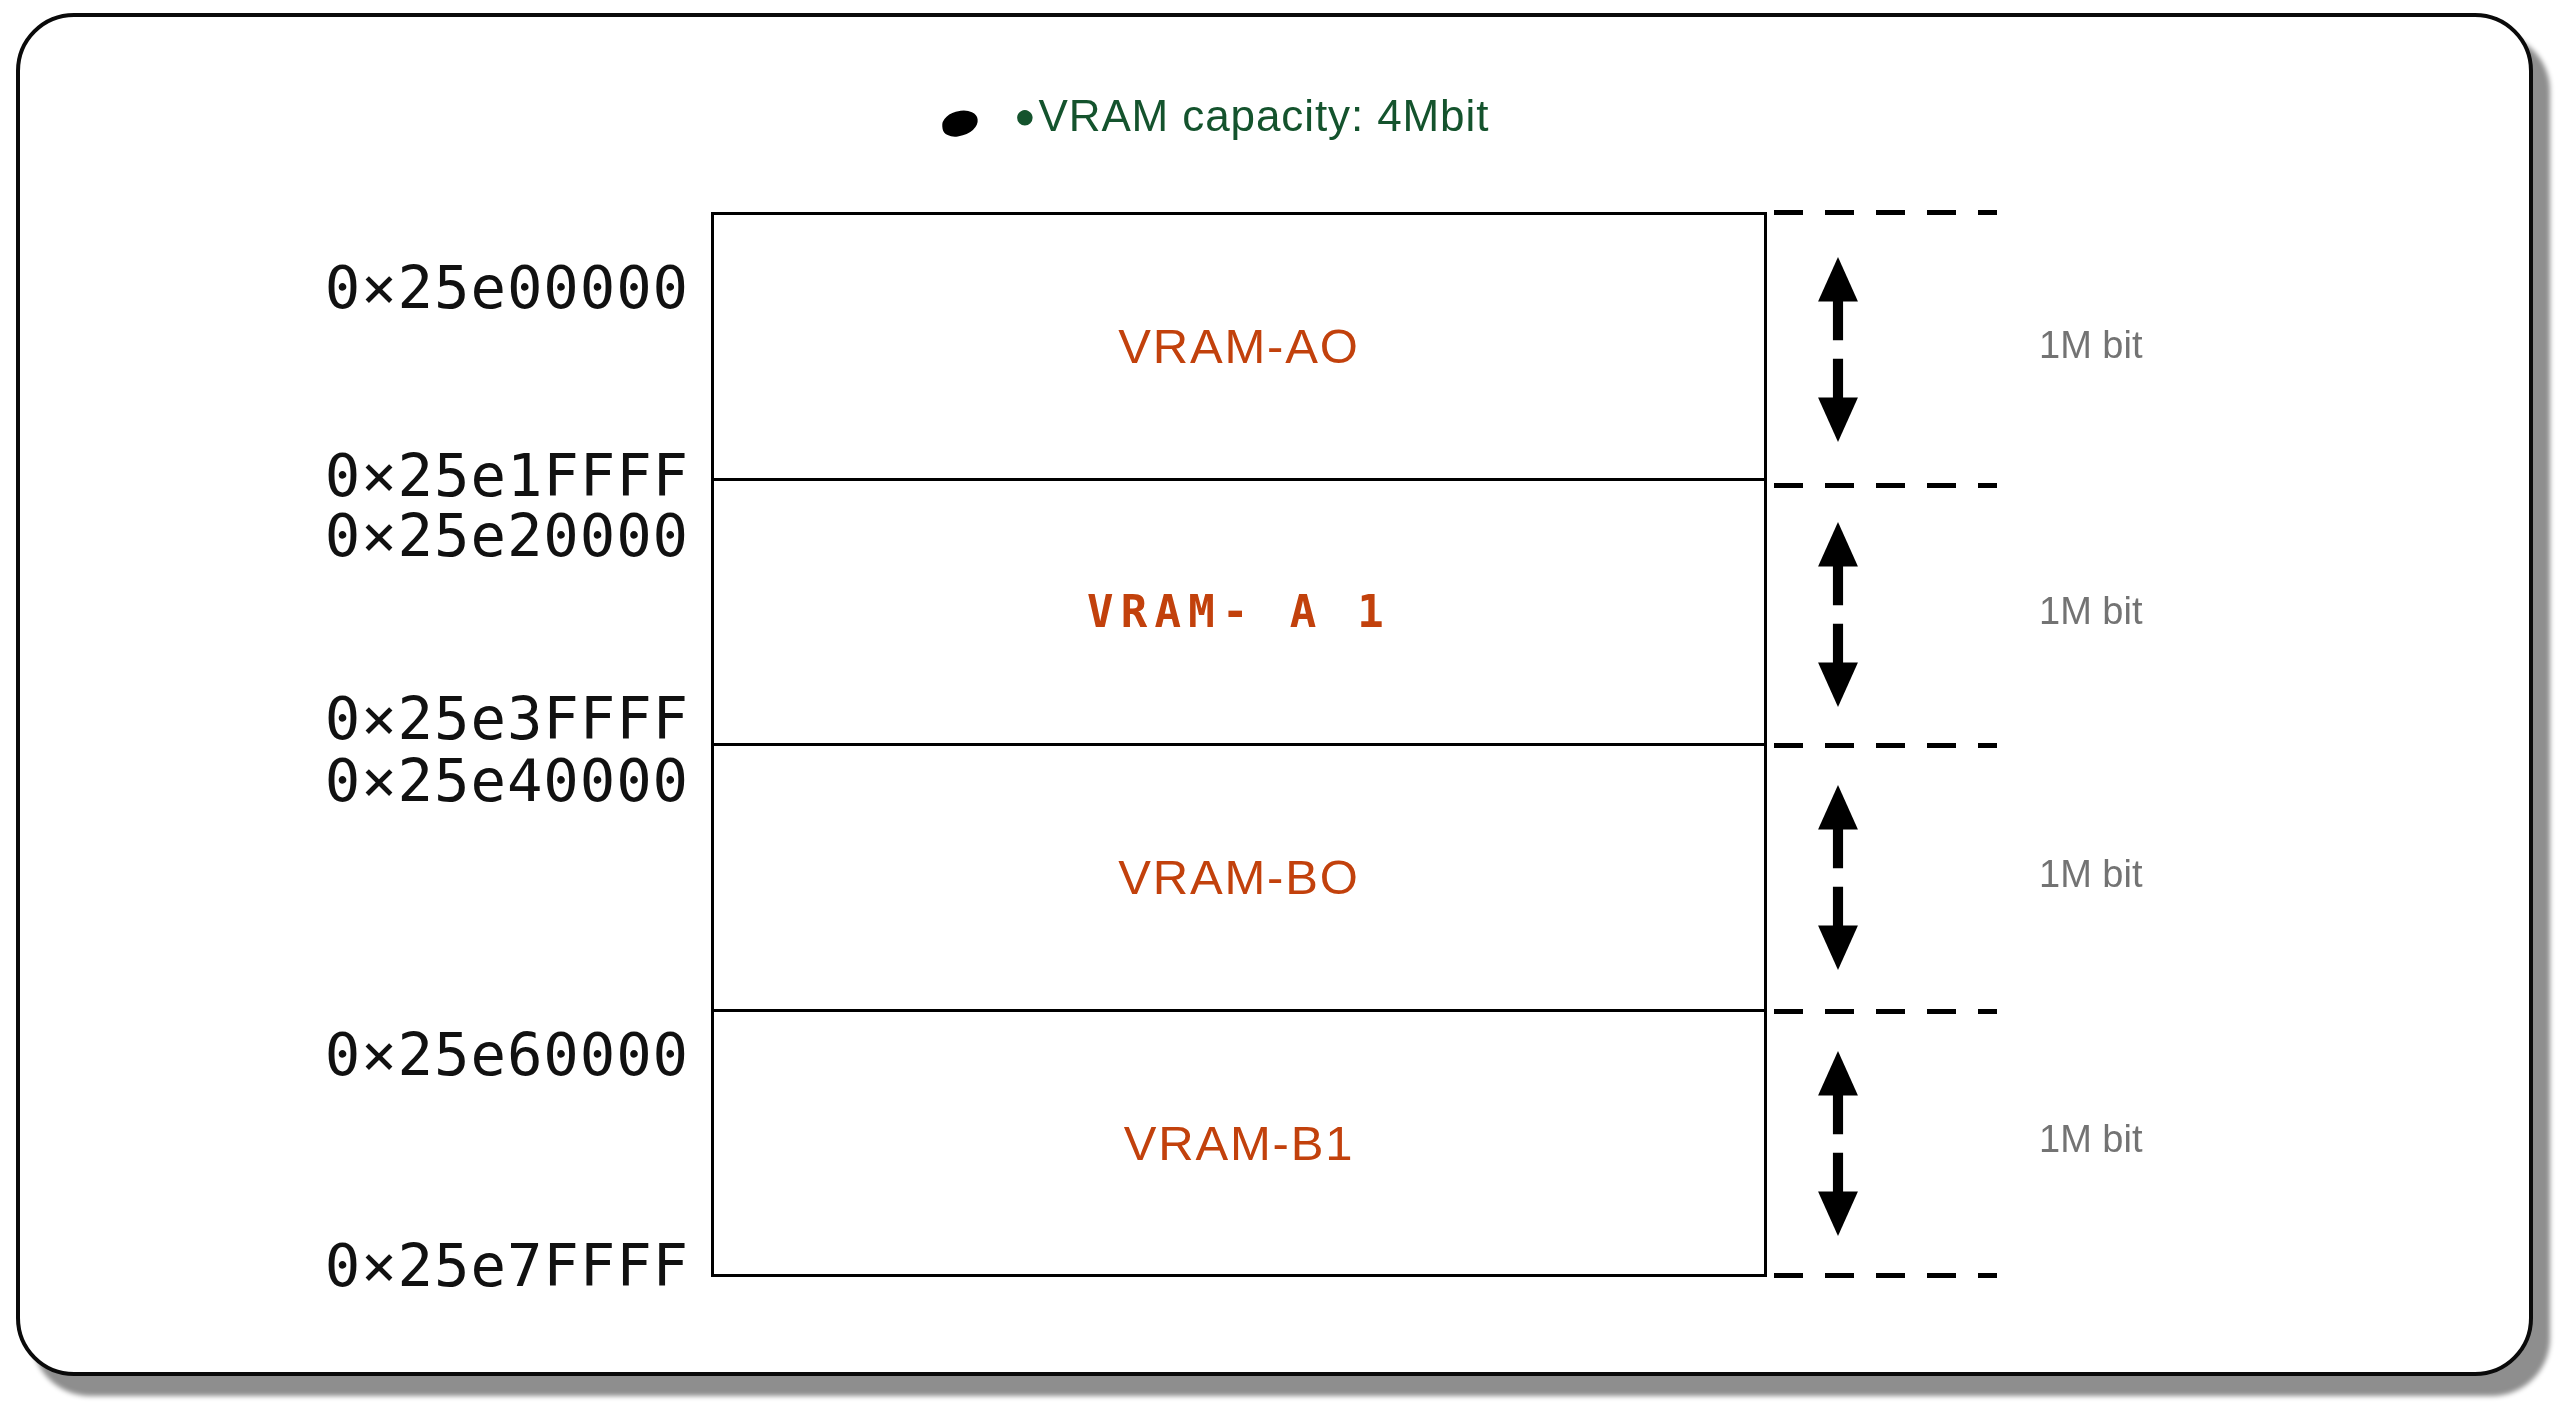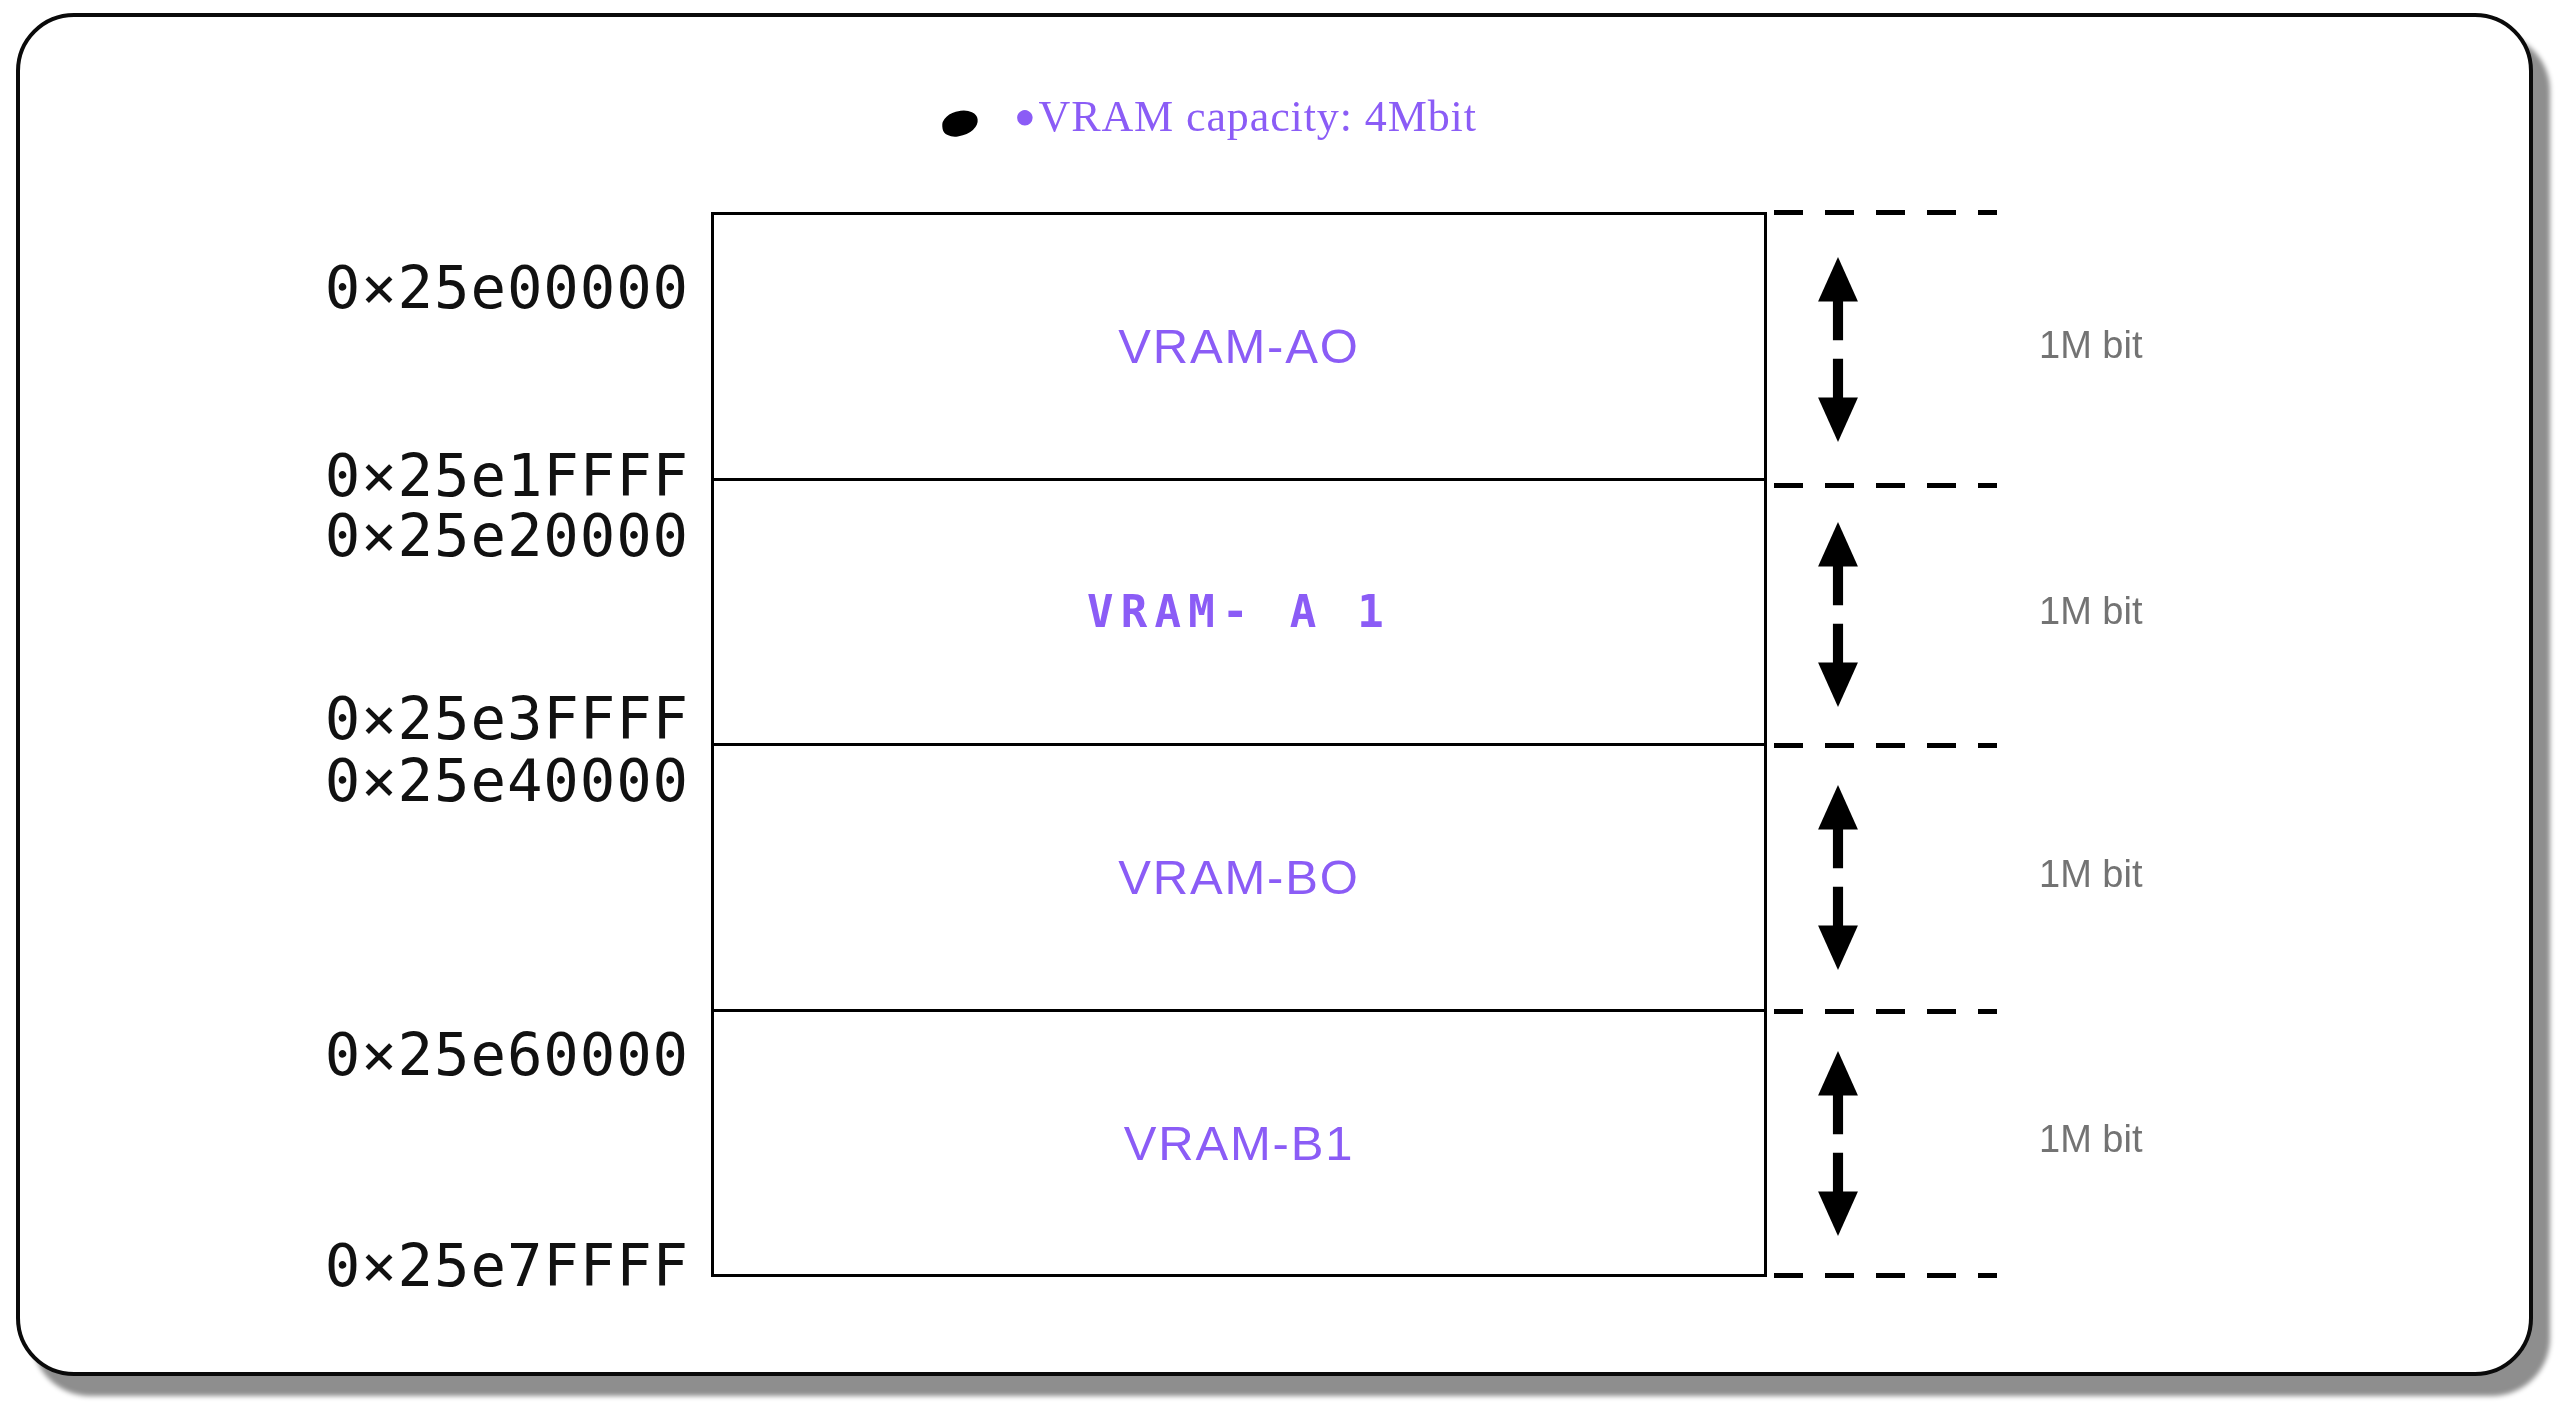--- a/index.html
+++ b/index.html
@@ -36,24 +36,23 @@
     height: 24.5px;
     background: #000;
     border-radius: 55% 45% 60% 40%;
     transform: rotate(-8deg);
   }
   .title {
     position: absolute;
     left: 1014px;
     top: 91px;
     font-size: 44px;
-    color: #8b5cf6;
+    color: #14532d;
     letter-spacing: 0.9px;
     white-space: nowrap;
-    font-family: Liberation Serif, serif;
   }
   .title .bullet { font-size: 36px; vertical-align: 2.7px; margin-right: 1.8px; }
   
   .membox {
     position: absolute;
     left: 711px;
     top: 212px;
     width: 1056px;
     height: 1065px;
     border: 3.6px solid #000;
@@ -66,21 +65,21 @@
     flex: 1 1 0;
     display: flex;
     align-items: center;
     justify-content: center;
     border-bottom: 3.6px solid #000;
     box-sizing: border-box;
   }
   .memrow:last-child { border-bottom: none; }
   .block-label {
     font-size: 49px;
-    color: #8b5cf6;
+    color: #c2410c;
     letter-spacing: 1.8px;
   }
   .block-label.pixel {
     font-family: "DejaVu Sans Mono", monospace;
     font-size: 44px;
     letter-spacing: 7.3px;
     font-weight: bold;
   }
   
   .addr {

